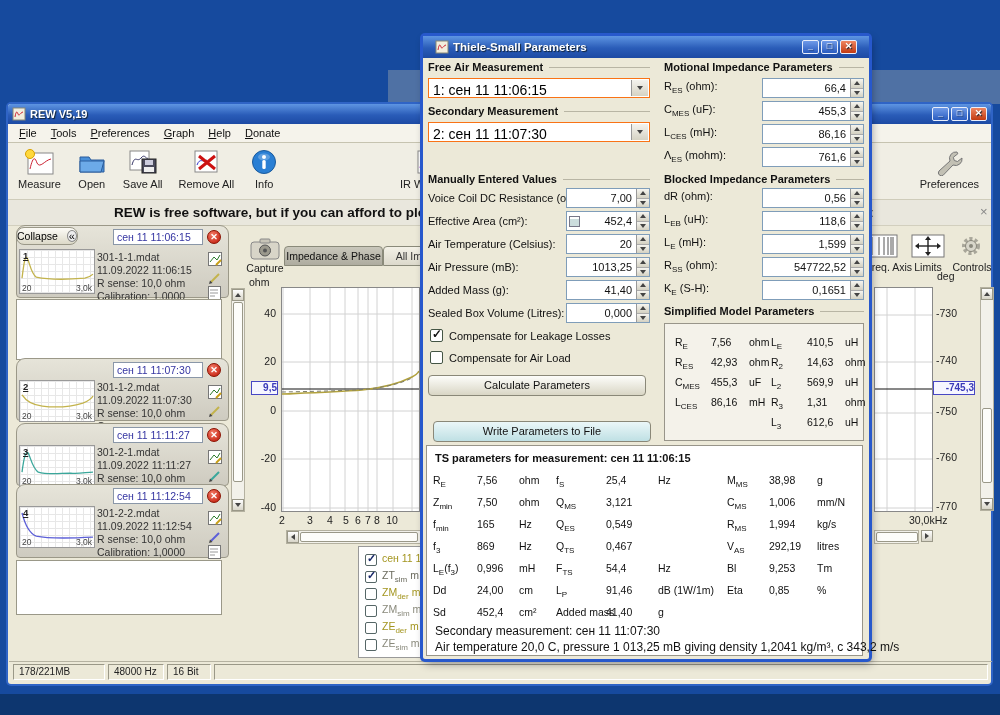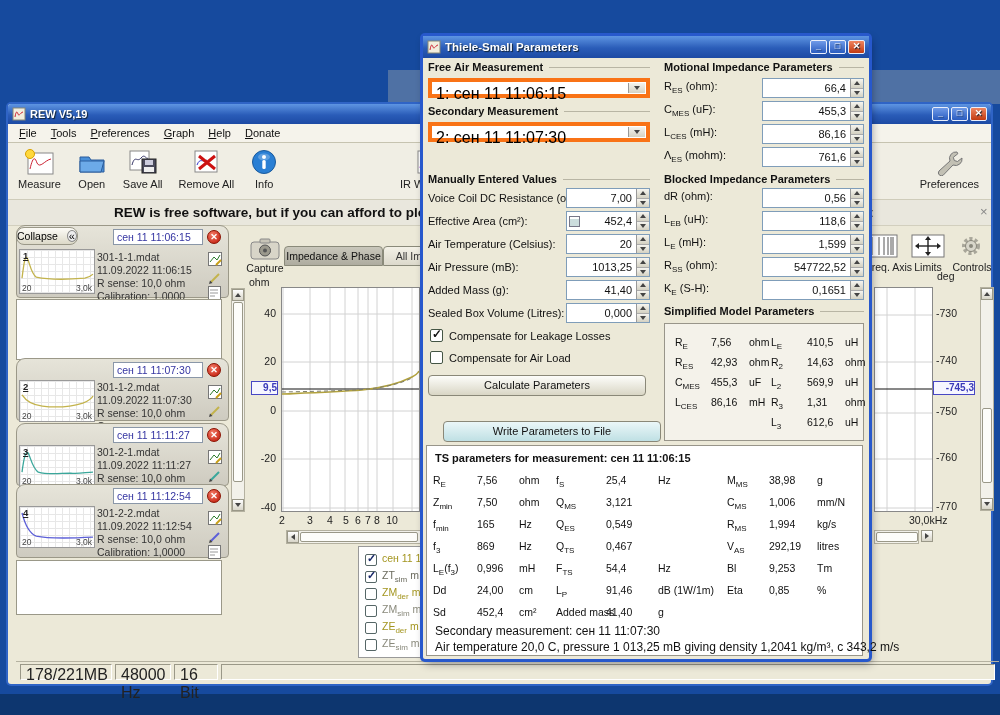--- a/index.html
+++ b/index.html
@@ -74,29 +74,29 @@
 .xlab{width:16px;text-align:center;font-size:10.5px;color:#222}
 #hsbL{left:278px;top:426px;width:135px;height:14px}
 #hsbR{left:866px;top:426px;width:45px;height:14px}
 #vsbR{left:972px;top:183px;width:14px;height:224px}
 .legend{left:350px;top:442px;width:126px;height:112px;background:#fff;border:1px solid #999;padding:4px 0 0 6px;overflow:hidden}
 .lrow{display:flex;align-items:center;gap:5px;height:17px;font-size:10.5px;white-space:nowrap}
 .cb{width:12px;height:12px;border:1px solid #566;background:#fff;position:relative;border-radius:2px;flex:0 0 auto}
 .cb.checked::after{content:"✓";position:absolute;left:1px;top:-3px;font-size:11px;font-weight:bold;color:#1a2a6a}
 sub{font-size:8px}
 
-.statusbar{left:8px;top:557px;width:100%;height:21px;border-top:1px solid #b5b2a1;display:flex;gap:3px;padding:2px 4px;font-size:16px;color:#222}
+.statusbar{left:1px;top:557px;width:100%;height:21px;border-top:1px solid #b5b2a1;display:flex;gap:3px;padding:2px 4px;font-size:10px;color:#222}
 .scell{border:1px solid;border-color:#9a9888 #fff #fff #9a9888;padding:1px 5px;background:#ece9d8}
 
 .dlg{left:423px;top:36px;width:446px;height:623px;background:#ece9d8;box-shadow:0 0 0 3px #2758cc,2px 4px 10px rgba(0,0,20,.45);border-radius:2px}
 .dlg>*{position:absolute}
-.dlg-title{left:0;top:0;width:100%;height:22px;background:linear-gradient(#5e95e2,#2a5cb8 55%,#1c4aa4);display:flex;align-items:center;gap:4px;padding:0 4px;color:#fff;font-weight:bold;font-size:11.5px;text-shadow:1px 1px 1px #123}
+.dlg-title{left:0;top:0;width:100%;height:22px;background:linear-gradient(#5e95e2,#2a5cb8 55%,#1c4aa4);display:flex;align-items:center;gap:4px;padding:0 12px;color:#fff;font-weight:bold;font-size:11.5px;text-shadow:1px 1px 1px #123}
 .sec-hdr{display:flex;align-items:center;gap:6px;font-size:11px;font-weight:bold;color:#111}
 .sec-hdr::after{content:"";flex:1;height:1px;background:#b8b5a4}
-.combo{height:20px;background:#fff;border:4px solid #f97316;font-size:16px;padding:3px 20px 0 4px;white-space:nowrap}
+.combo{height:20px;background:#fff;border:1px solid #f97316;font-size:14px;padding:3px 20px 0 4px;white-space:nowrap}
 .combo-arrow{position:absolute;right:1px;top:1px;bottom:1px;width:17px;background:linear-gradient(#f4f3ee,#d6d3c4);border-left:1px solid #999;display:flex;align-items:center;justify-content:center}
 .sprow{position:relative;display:flex;align-items:center;height:20px;margin-bottom:3px;font-size:11px;color:#111}
 .field{position:absolute;right:0;top:0;height:20px;background:#fff;border:1px solid #7f9db9;font-size:11px;text-align:right;padding:3px 17px 0 4px}
 .fieldL{width:84px}.fieldR{width:102px}
 .spin{position:absolute;right:0;top:0;bottom:0;width:13px;display:flex;flex-direction:column;border-left:1px solid #999}
 .spin>div{flex:1;background:linear-gradient(#f6f5f0,#d4d1c2);display:flex;align-items:center;justify-content:center}
 .spin>div:first-child{border-bottom:1px solid #aaa}
 .calc-ic{position:absolute;left:2px;top:4px;width:11px;height:11px;border:1px solid #778;background:linear-gradient(#fff 2px,#cdd 2px),linear-gradient(90deg,#eef 60%,#cdd 60%);display:none}
 .calc-ic.show{display:block}
 .cbrow{display:flex;align-items:center;gap:6px;font-size:11px;color:#111}
@@ -665,21 +665,21 @@
 
     <div class="cbrow" style="left:7px;top:293px">
       <span class="dcb checked"></span>
       <span>Compensate for Leakage Losses</span>
     </div>
     <div class="cbrow" style="left:7px;top:315px">
       <span class="dcb"></span>
       <span>Compensate for Air Load</span>
     </div>
     <div class="jbtn" style="left:5px;top:339px;width:218px">Calculate Parameters</div>
-    <div class="jbtn write" style="left:20px;top:385px;width:218px">Write Parameters to File</div>
+    <div class="jbtn write" style="left:10px;top:385px;width:218px">Write Parameters to File</div>
 
     <div class="sec-hdr" style="left:241px;top:25px;width:200px">
         <span>Motional Impedance Parameters</span>
       </div>
     <div style="left:241px;top:42px;width:200px">
 
         <div class="sprow">
           <span class="lab"><span>R</span><sub>ES</sub><span> (ohm):</span></span>
           <span class="field fieldR">
             <span>66,4</span>

